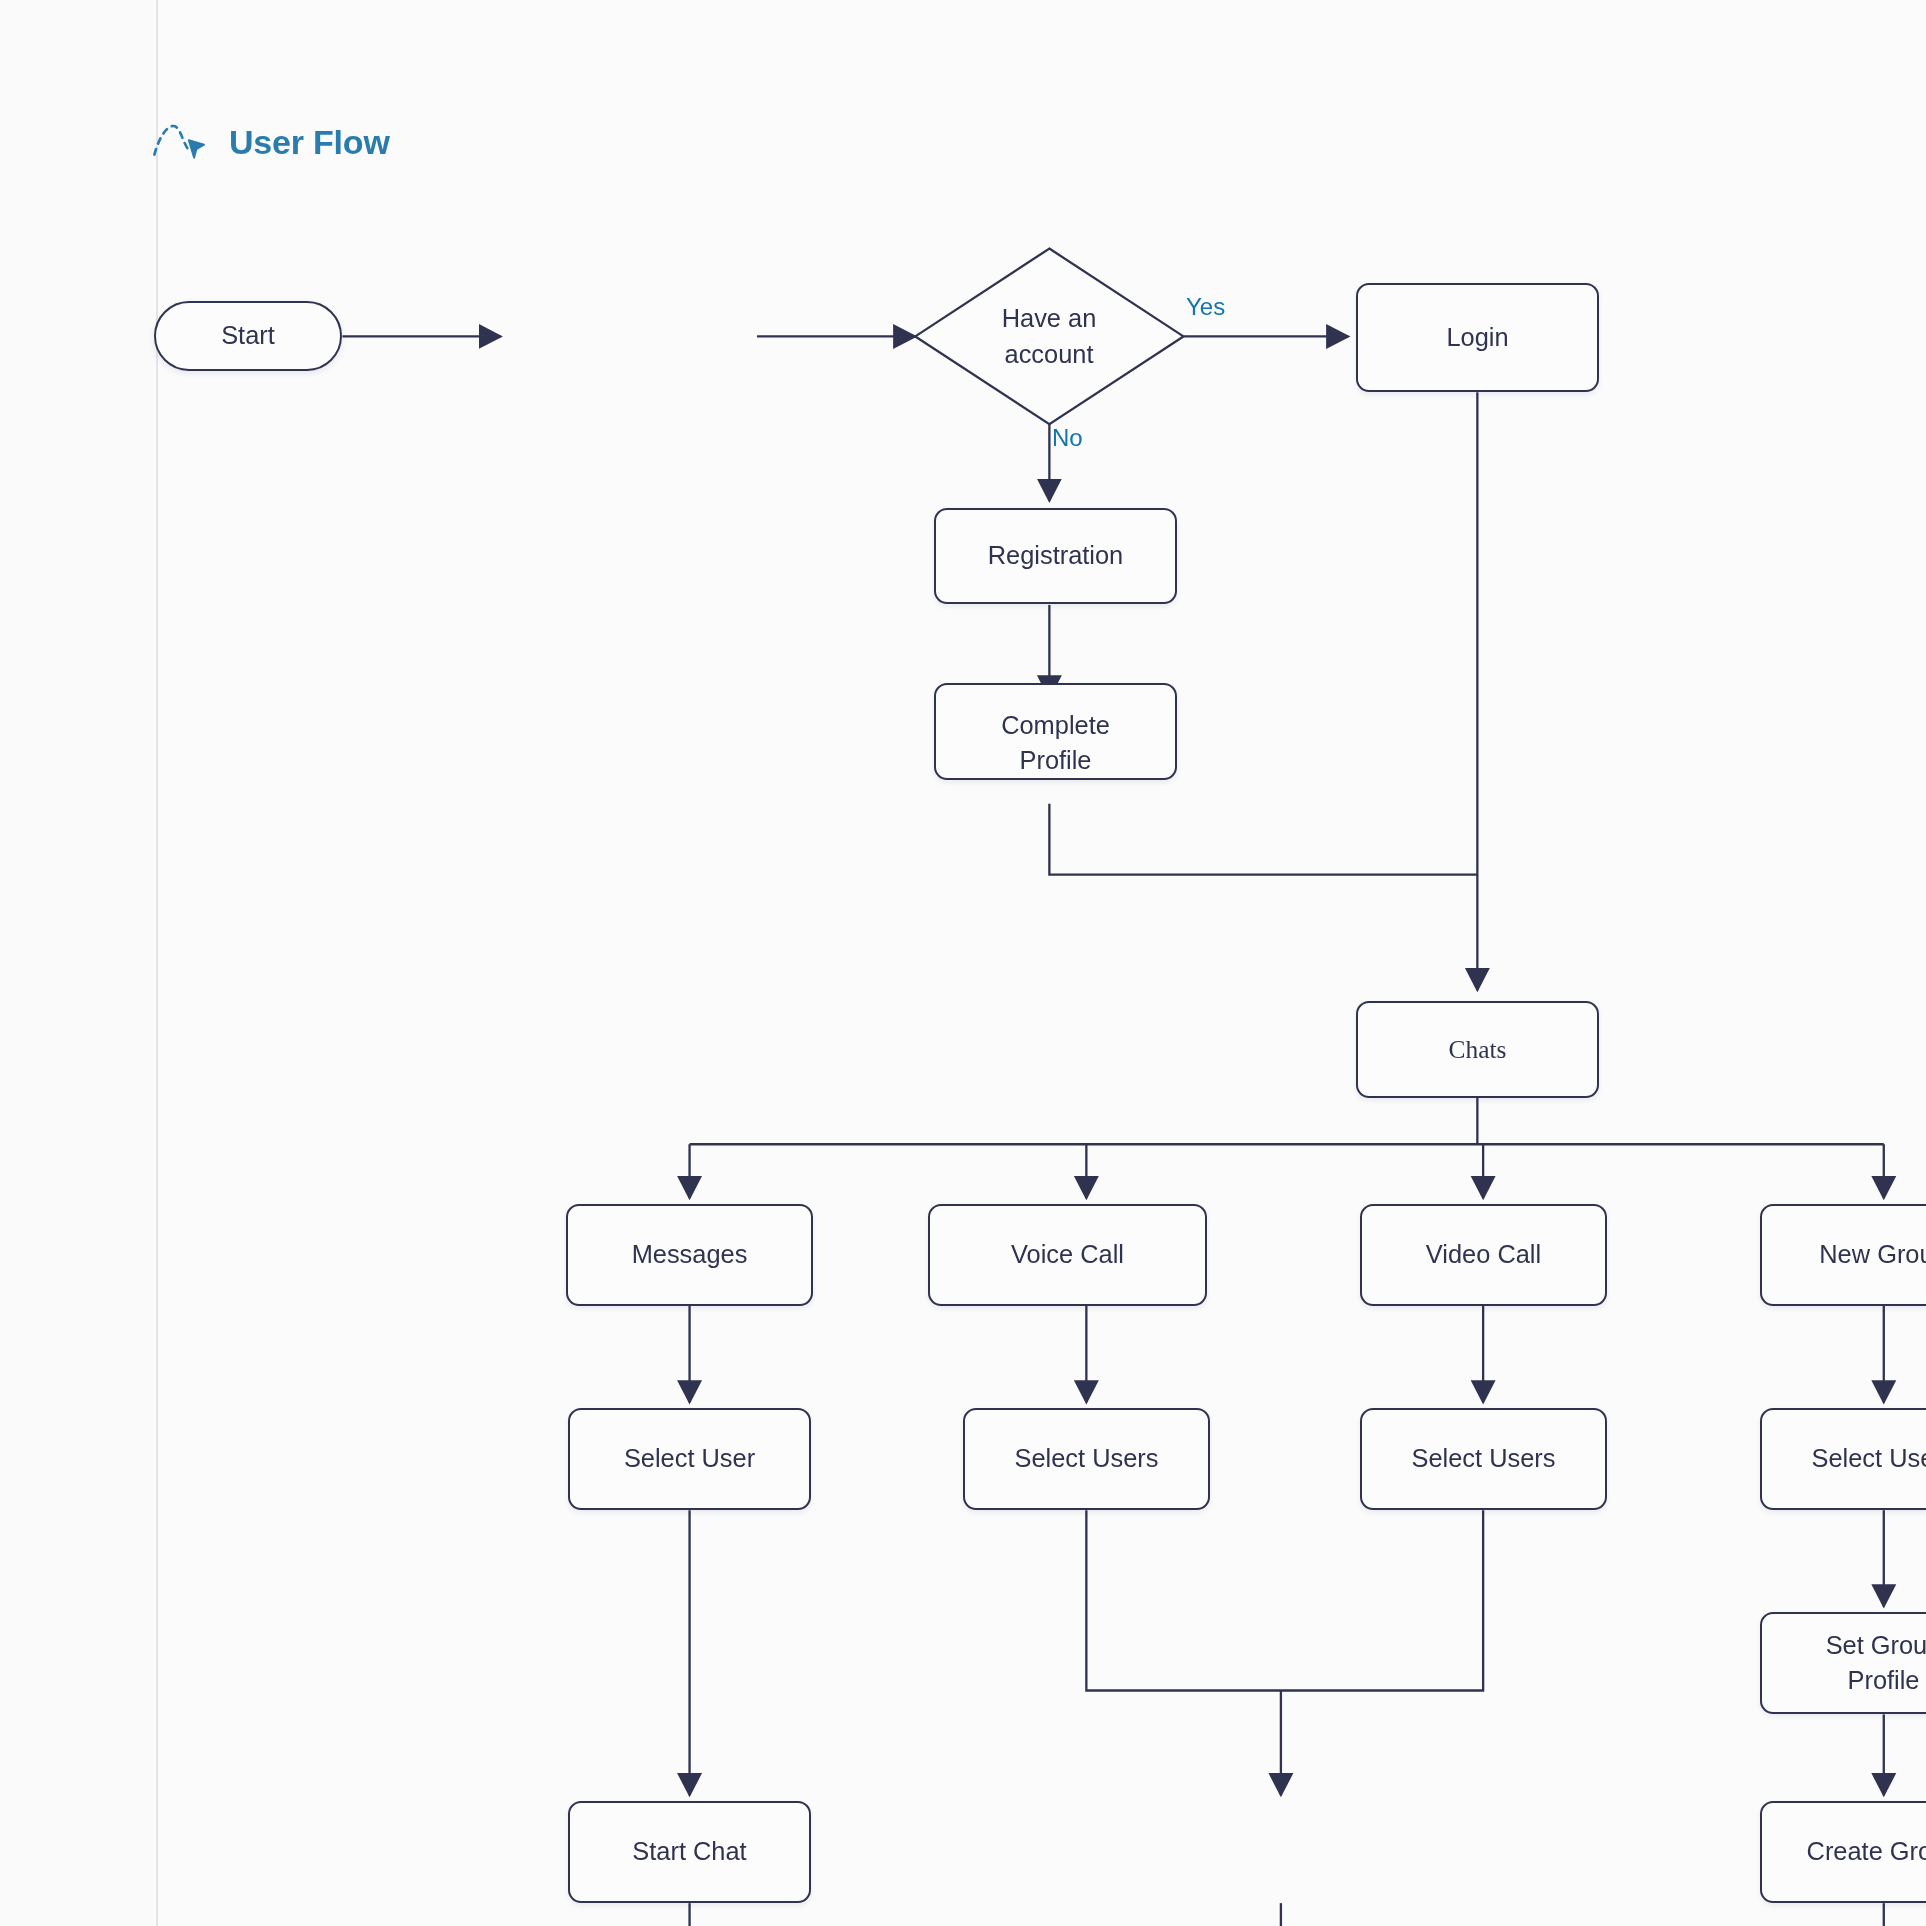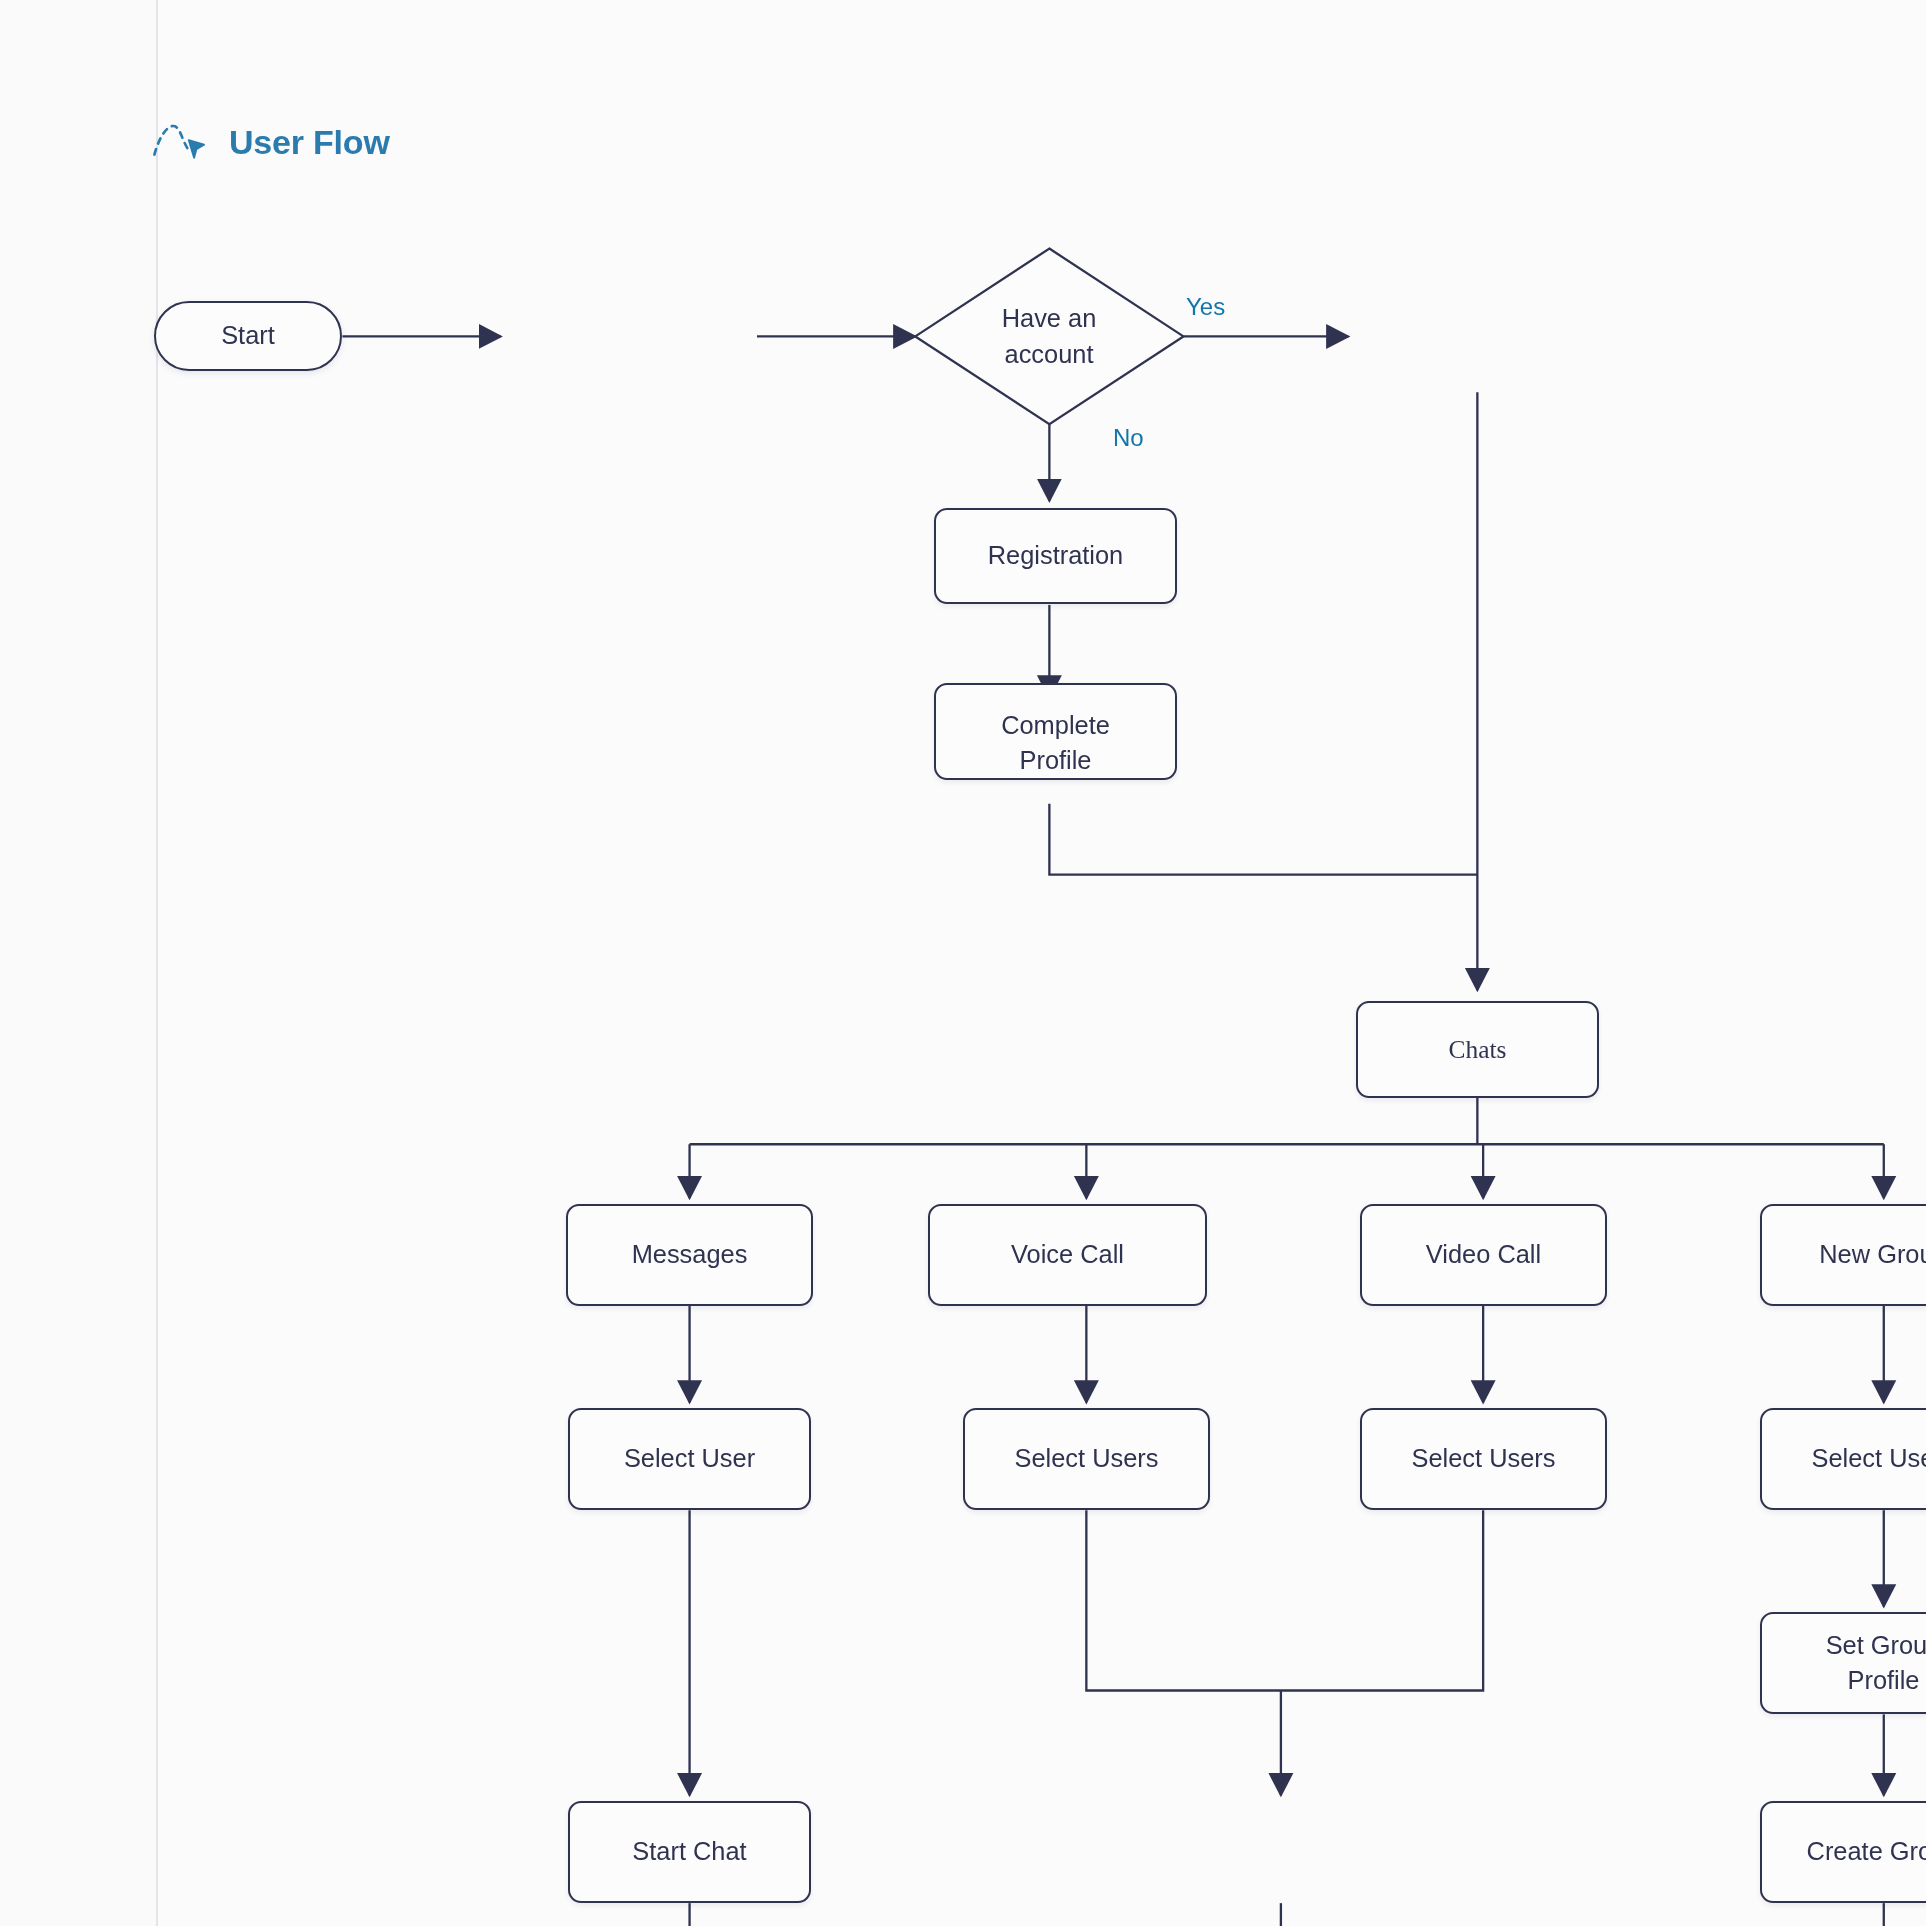--- a/index.html
+++ b/index.html
@@ -189,22 +189,25 @@
 
 
   <div class="node-diamond" style="left:915px; top:248px; width:268px; height:176px;">
     <div class="dm-label">
       <div>Have an</div>
       <div>account</div>
     </div>
   </div>
 
   <div class="edge-label" style="left:1186px; top:295px;">Yes</div>
-  <div class="edge-label" style="left:1113px; top:426px;">No</div>
-
+  <div class="edge-label" style="left:1052px; top:426px;">No</div>
+
+  <div class="node-box" style="left:1356px; top:283px; width:243px; height:109px;">
+    <span>Login</span>
+  </div>
 
   <div class="node-box" style="left:934px; top:508px; width:243px; height:96px;">
     <span>Registration</span>
   </div>
 
   <div class="node-box" style="left:934px; top:683px; width:243px; height:97px; flex-direction:column;justify-content:flex-end;">
     <span>Complete</span>
     <span>Profile</span>
   </div>
 

